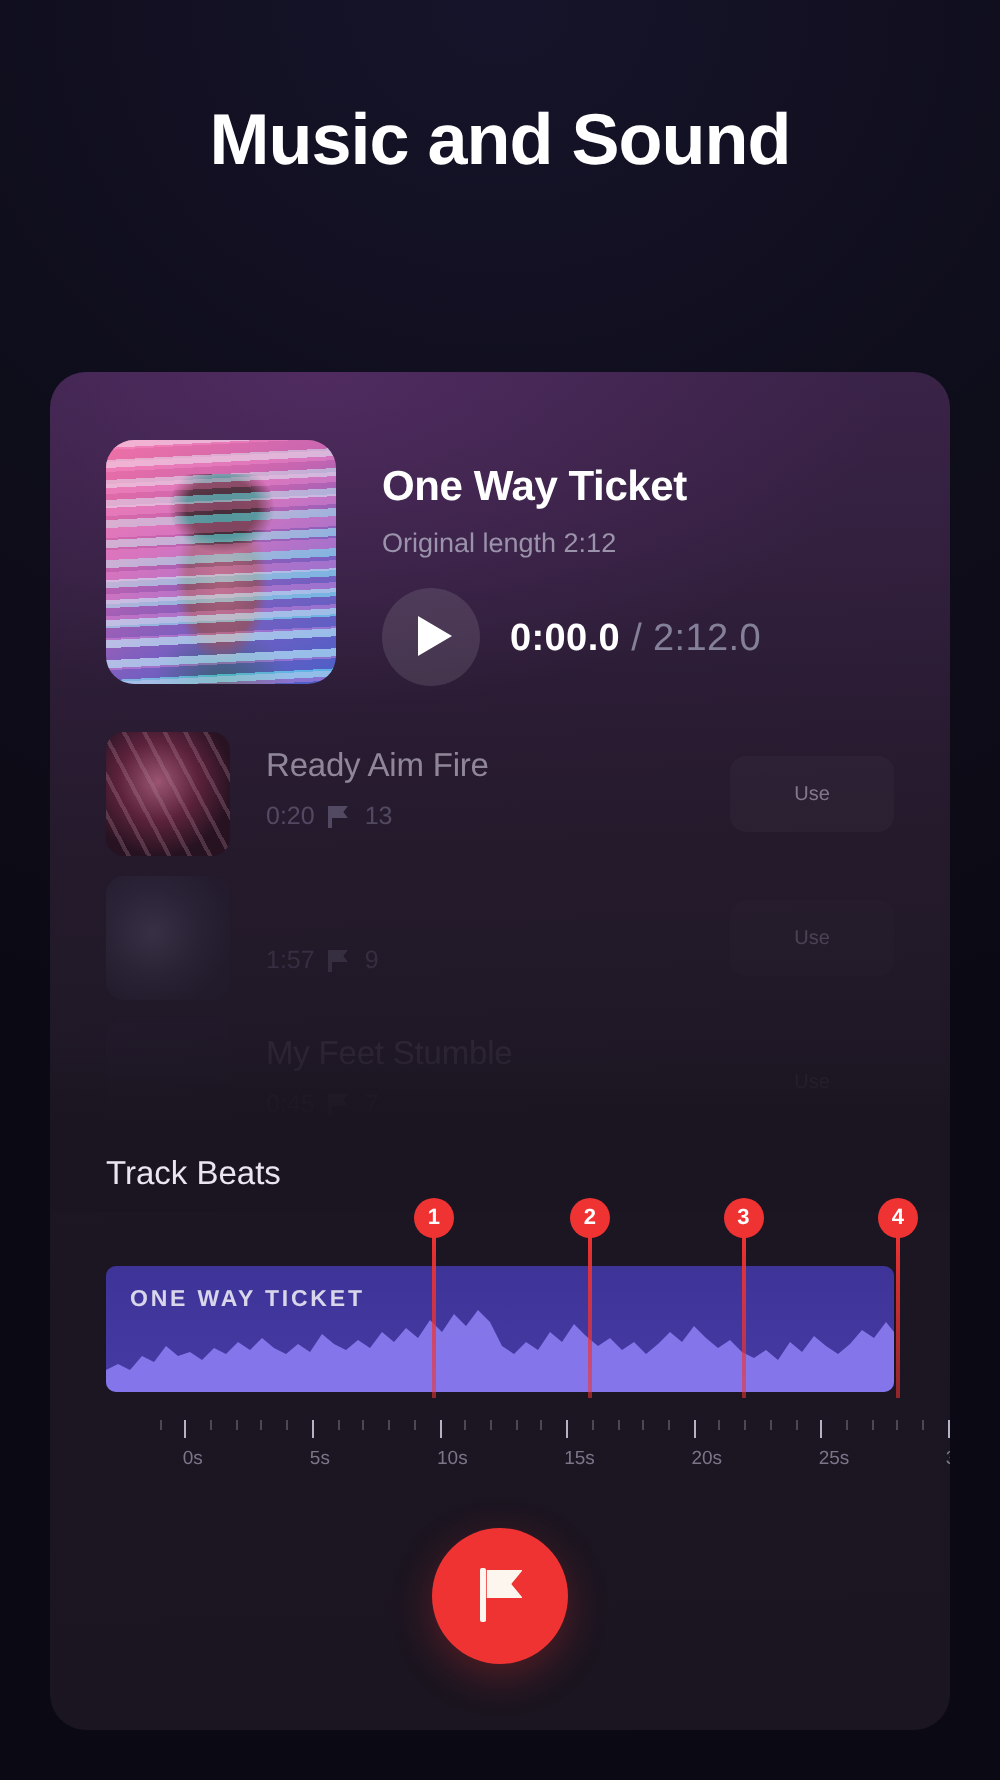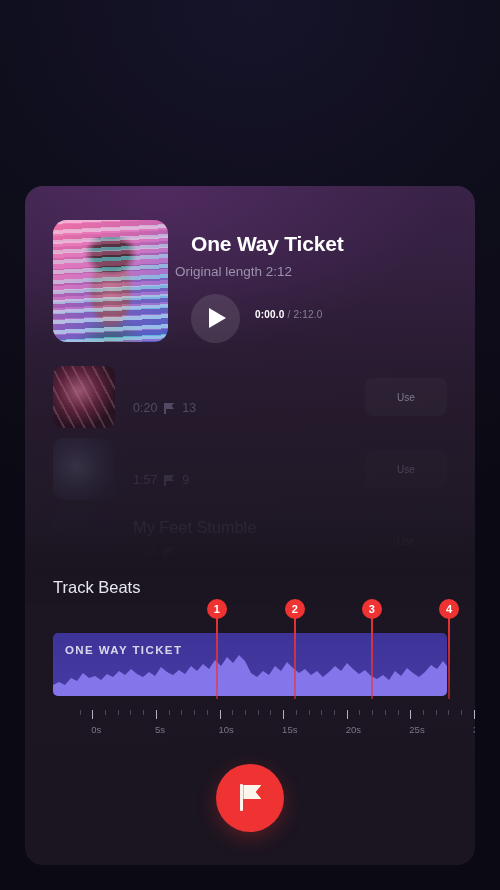--- a/index.html
+++ b/index.html
@@ -84,39 +84,39 @@
     position: absolute; inset: 0;
     background: linear-gradient(160deg, rgba(255,140,190,.30), rgba(0,0,0,0) 55%);
   }
 
   .np-title {
     position: absolute; left: 138px; top: 12px;
     font-size: 21px; font-weight: bold; color: #ffffff;
     letter-spacing: -0.2px;
   }
   .np-length {
-    position: absolute; left: 122px; top: 44px;
+    position: absolute; left: 138px; top: 44px;
     font-size: 13.5px; color: #9b93ab;
   }
   .play-btn {
     position: absolute; left: 138px; top: 74px;
     width: 49px; height: 49px; border-radius: 50%;
     background: rgba(255,255,255,0.11);
     border: none; cursor: pointer;
   }
   .play-btn .tri {
     position: absolute; left: 18px; top: 14px;
     width: 0; height: 0;
     border-left: 17px solid #ffffff;
     border-top: 10.5px solid transparent;
     border-bottom: 10.5px solid transparent;
   }
   .np-time {
     position: absolute; left: 202px; top: 89px;
-    font-size: 10px; letter-spacing: 0.2px;
+    font-size: 19px; letter-spacing: 0.2px;
   }
   .np-time .cur { color: #ffffff; font-weight: bold; }
   .np-time .sep, .np-time .tot { color: #85809a; }
 
   
   .track-list { position: absolute; left: 28px; top: 178px; width: 394px; }
   .track-row {
     position: relative; height: 72px; width: 100%;
   }
   .track-row .thumb {
@@ -242,20 +242,21 @@
     background:#fdf6ee;
     clip-path: polygon(0 0, 100% 0, 68% 50%, 100% 100%, 0 100%);
   }
 </style>
 </head>
 <body>
 
 <div class="page">
 
   <div class="header">
+    <div class="title">Music and Sound</div>
   </div>
 
   <div class="card">
     <div class="card-glow"></div>
 
     <div class="now-playing">
       <div class="album-art">
         <div class="face"></div>
         <div class="stripes"></div>
         <div class="stripes2"></div>
@@ -269,20 +270,21 @@
       <div class="np-time">
         <span class="cur">0:00.0</span>
         <span class="sep">/</span>
         <span class="tot">2:12.0</span>
       </div>
     </div>
 
     <div class="track-list">
       <div class="track-row r1 row-fade-1">
         <div class="thumb"></div>
+        <div class="t-name">Ready Aim Fire</div>
         <div class="t-meta">
           <span>0:20</span>
           <span class="flag-glyph"></span>
           <span>13</span>
         </div>
         <button class="use-btn">Use</button>
       </div>
 
       <div class="track-row r2 row-fade-2">
         <div class="thumb"></div>

